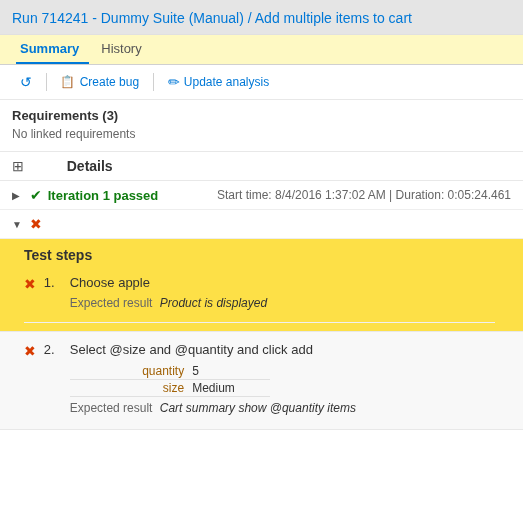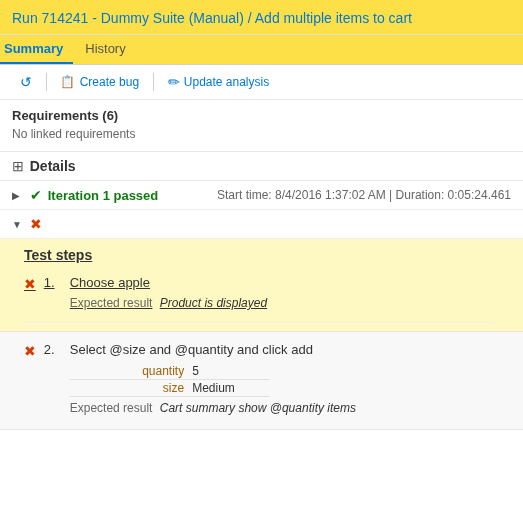--- a/index.html
+++ b/index.html
@@ -7,33 +7,33 @@
       font-family: 'Segoe UI', Arial, sans-serif;
       font-size: 13px;
       color: #333;
       background: #fff;
       width: 523px;
       min-height: 522px;
       overflow: hidden;
     }
 
     .page-title {
-      background: #fde047;
+      background: #e5e5e5;
       padding: 10px 12px 8px 12px;
       border-bottom: 1px solid #e0e0e0;
       color: #0078d7;
       font-size: 14px;
       font-weight: normal;
     }
 
     .tabs-bar {
       display: flex;
       border-bottom: 1px solid #d0d0d0;
-      padding: 0 0;
-      background: #fde047;
+      padding: 0 16px;
+      background: #fef9c3;
     }
     .tab {
       padding: 6px 10px 6px 4px;
       margin-right: 8px;
       cursor: pointer;
       font-size: 13px;
       color: #555;
       border-bottom: 2px solid transparent;
     }
     .tab.active {
@@ -97,20 +97,21 @@
       gap: 6px;
     }
     .details-header-icon {
       color: #555;
       font-size: 14px;
     }
     .details-header-label {
       font-size: 14px;
       font-weight: 600;
       color: #333;
+      margin-left: 37px;
     }
 
     .iteration-row {
       display: flex;
       align-items: center;
       padding: 6px 12px;
       border-bottom: 1px solid #eee;
       background: #fff;
       cursor: pointer;
     }
@@ -140,23 +141,22 @@
     }
     .iteration-name.passed { color: #107c10; }
     .iteration-name.failed { color: #d83b01; }
     .iteration-meta {
       font-size: 12px;
       color: #666;
       margin-left: auto;
     }
 
     .test-steps-section {
-      background: #fef9c3;
+      background: #fde047;
       padding: 8px 28px 4px 24px;
-      text-decoration: underline;
     }
     .test-steps-title {
       font-size: 14px;
       font-weight: 600;
       color: #333;
       margin-bottom: 8px;
     }
 
     .step-row {
       display: flex;
@@ -257,21 +257,21 @@
     <span>Create bug</span>
   </button>
   <div class="toolbar-divider"></div>
   <button class="toolbar-btn">
     <span class="toolbar-icon">✏</span>
     <span>Update analysis</span>
   </button>
 </div>
 
 <div class="section">
-  <div class="section-title">Requirements (6)</div>
+  <div class="section-title">Requirements (3)</div>
   <div class="section-empty">No linked requirements</div>
 </div>
 
 <div class="details-header">
   <span class="details-header-icon">⊞</span>
   <span class="details-header-label">Details</span>
 </div>
 
 <div class="iteration-row">
   <span class="iteration-chevron">▶</span>

